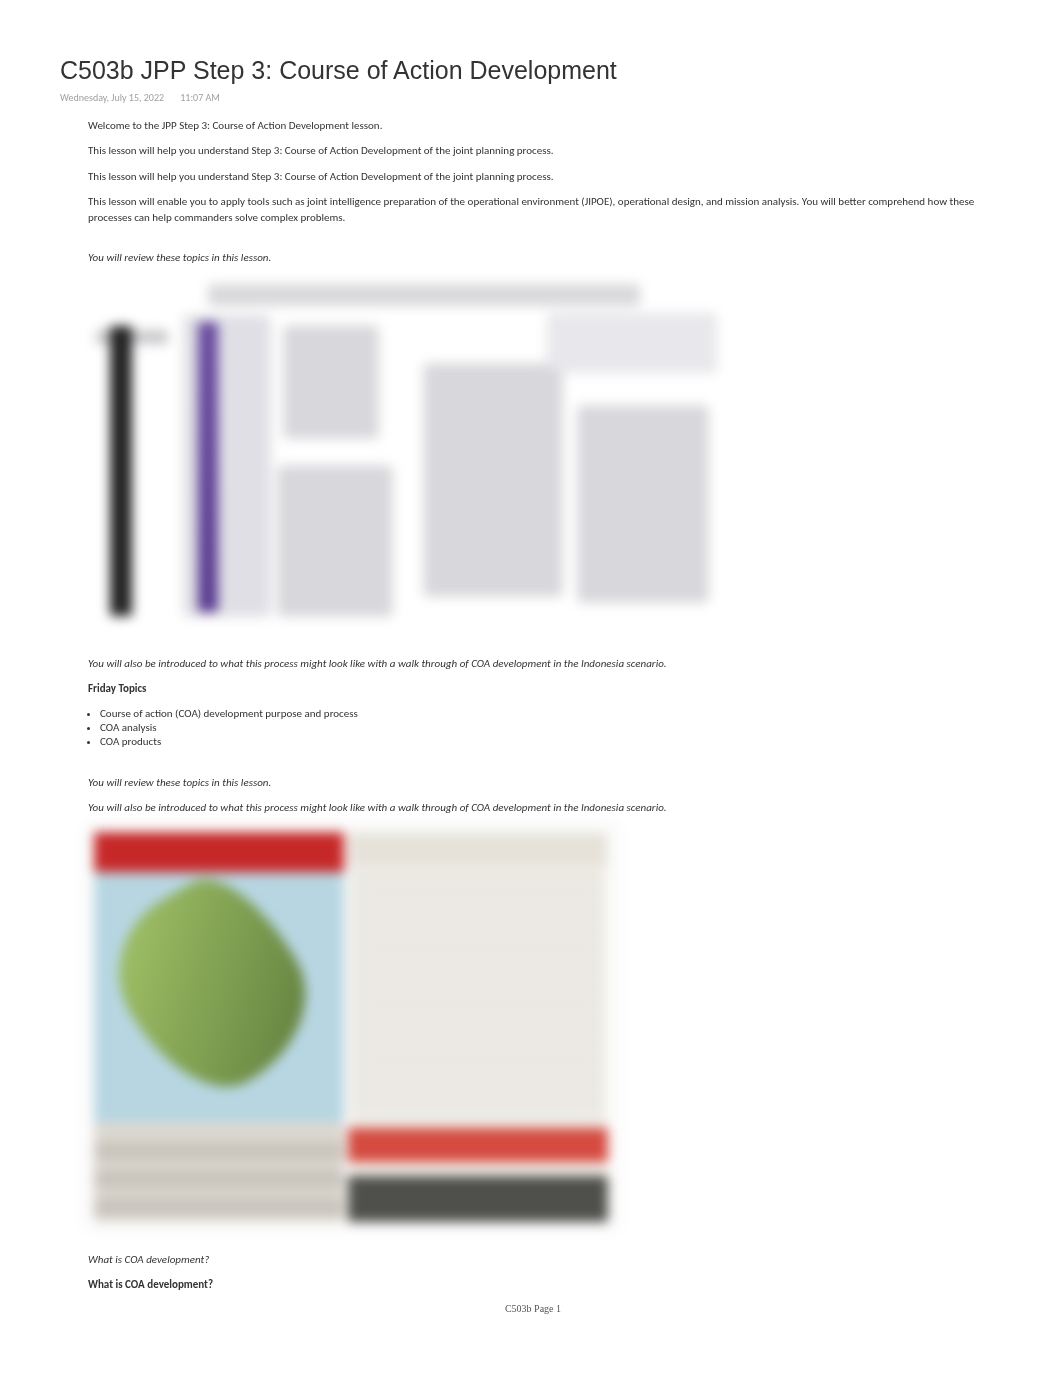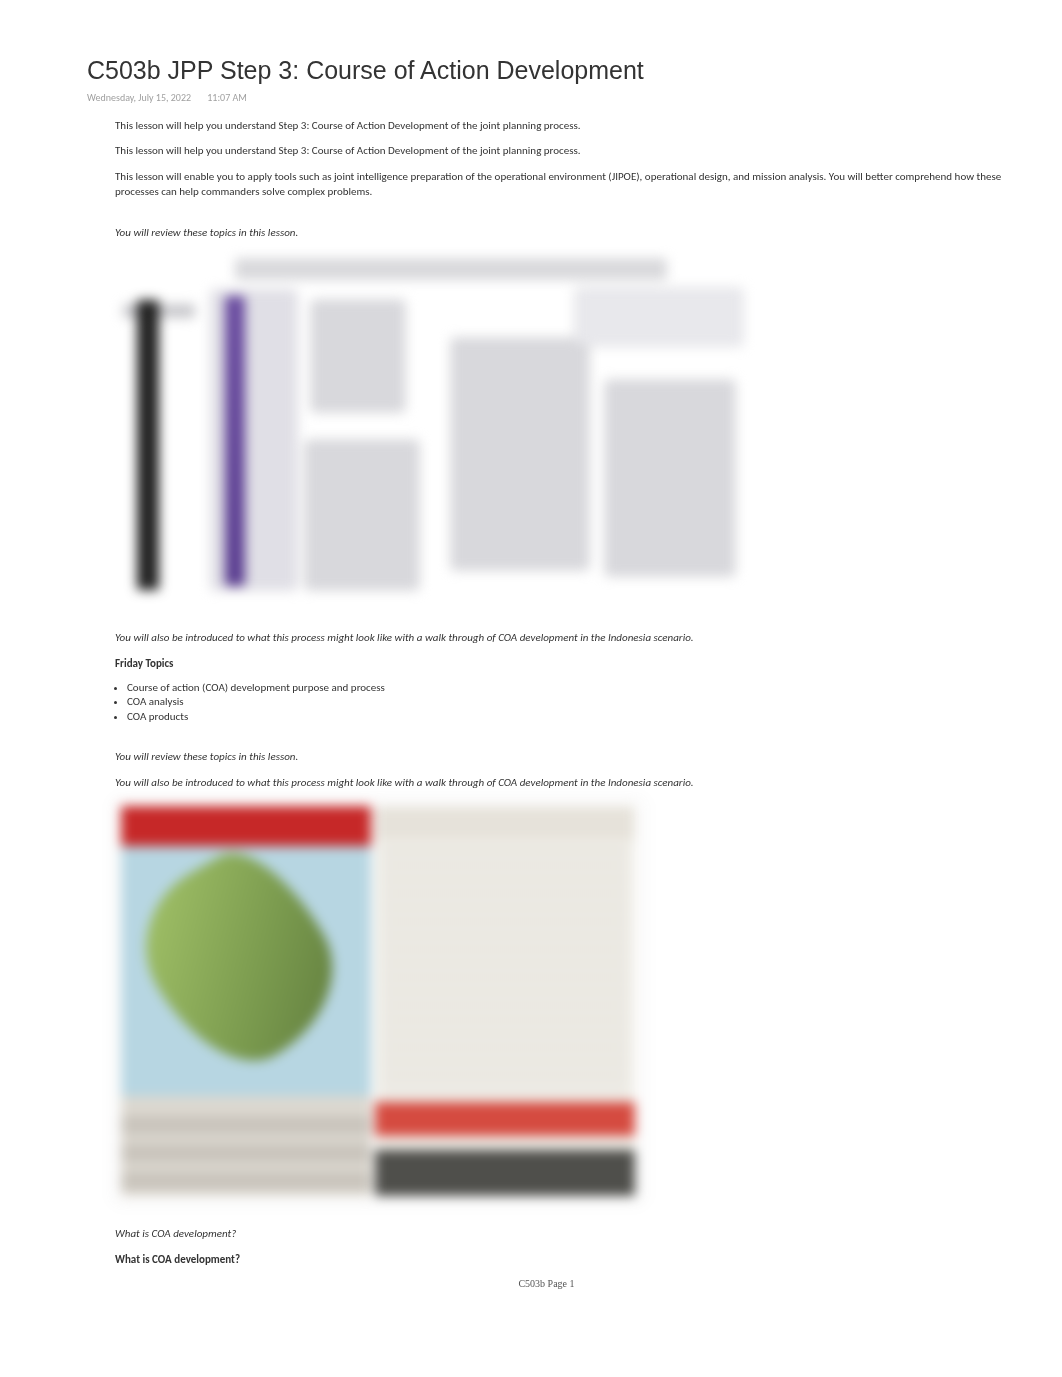--- a/index.html
+++ b/index.html
@@ -4,21 +4,21 @@
 <style>
   body {
     margin: 0;
     padding: 0;
     font-family: "Segoe UI", Calibri, Arial, sans-serif;
     background: #ffffff;
     color: #333;
     width: 1062px;
   }
   .page {
-    padding: 56px 56px 20px 87px;
+    padding: 56px 56px 20px 60px;
     box-sizing: border-box;
   }
   h1.title {
     font-family: "Calibri Light", "Segoe UI Light", sans-serif;
     font-weight: 300;
     font-size: 25px;
     color: #333333;
     margin: 0 0 6px 0;
   }
   .meta {
@@ -167,20 +167,21 @@
 
   <h1 class="title">C503b JPP Step 3: Course of Action Development</h1>
 
   <div class="meta">
     <span>Wednesday, July 15, 2022</span>
     <span>11:07 AM</span>
   </div>
 
   <div class="content">
 
+    <p>Welcome to the JPP Step 3: Course of Action Development lesson.</p>
     <p>This lesson will help you understand Step 3: Course of Action Development of the joint planning process.</p>
     <p>This lesson will help you understand Step 3: Course of Action Development of the joint planning process.</p>
     <p>This lesson will enable you to apply tools such as joint intelligence preparation of the operational environment (JIPOE), operational design, and mission analysis. You will better comprehend how these processes can help commanders solve complex problems.</p>
 
     <br>
     <p class="italic">You will review these topics in this lesson.</p>
 
     <div class="graphic">
       <div class="gtitle"></div>
       <div class="glabel"></div>

